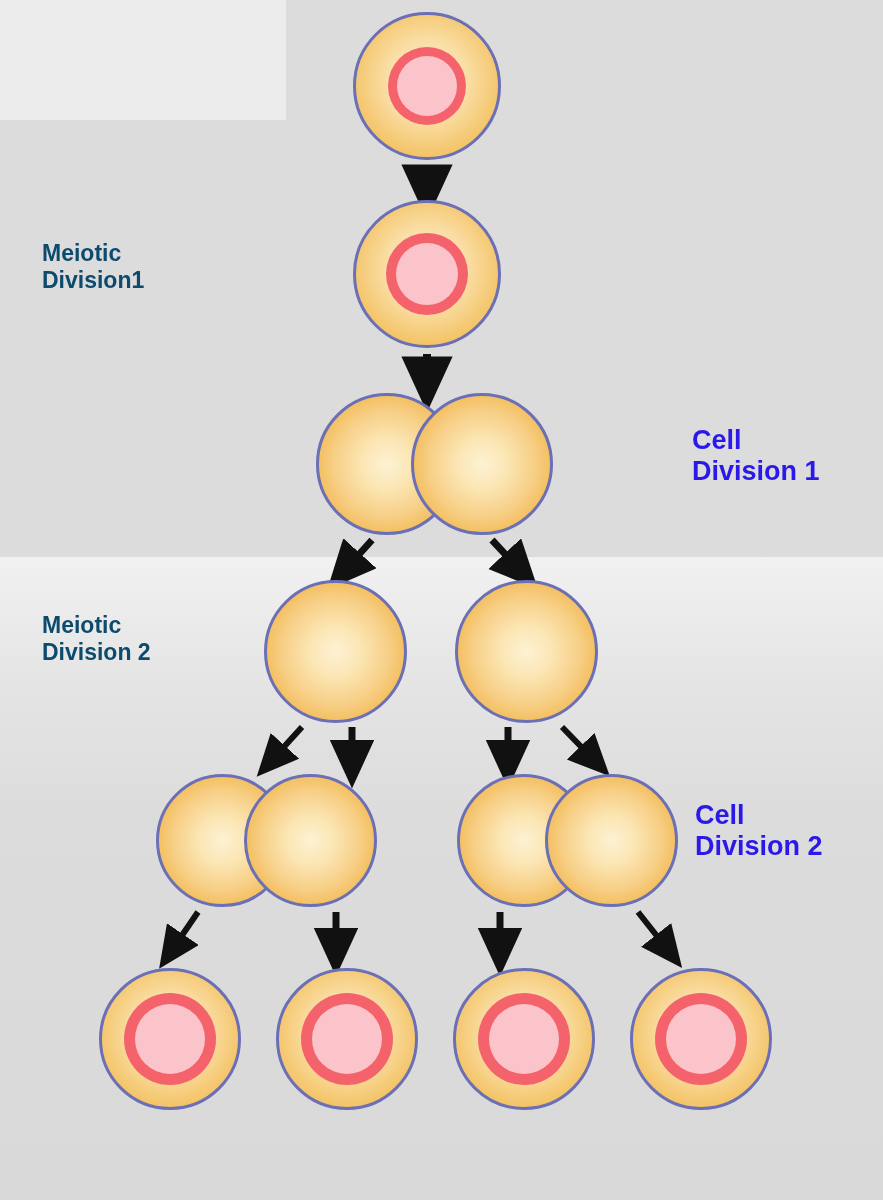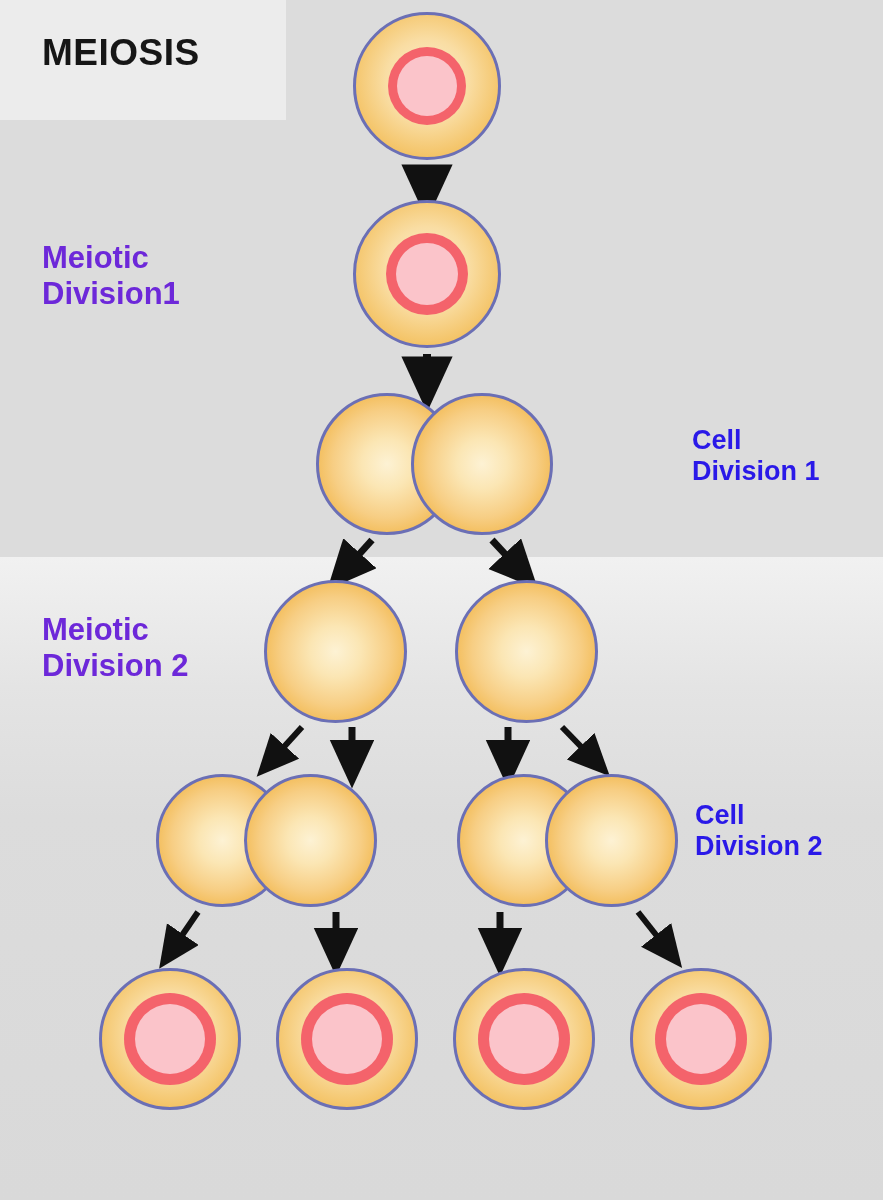--- a/index.html
+++ b/index.html
@@ -38,23 +38,23 @@
     position: absolute;
     left: 42px; top: 32px;
     font-size: 37px;
     font-weight: bold;
     color: #161616;
     letter-spacing: 0.5px;
     white-space: pre;
   }
   .stage-label {
     position: absolute;
-    font-size: 31px;
+    font-size: 23px;
     font-weight: bold;
-    color: #6d28d9;
+    color: #0c4a6e;
     line-height: 1.16;
     white-space: pre-line;
   }
   .note-label {
     position: absolute;
     font-size: 27px;
     font-weight: bold;
     color: #2a19e8;
     line-height: 1.16;
     white-space: pre-line;
@@ -86,21 +86,20 @@
 </style>
 </head>
 <body>
 
 <div id="stage">
 
   <div class="bg-upper"></div>
   <div class="bg-lower"></div>
   <div class="title-plate"></div>
 
-  <div class="page-title">MEIOSIS</div>
 
   <div class="stage-label" style="left:42px; top:240px;">Meiotic
 Division1</div>
 
   <div class="stage-label" style="left:42px; top:612px;">Meiotic
 Division 2</div>
 
 
   <div class="note-label" style="left:692px; top:425px;">Cell
 Division 1</div>

